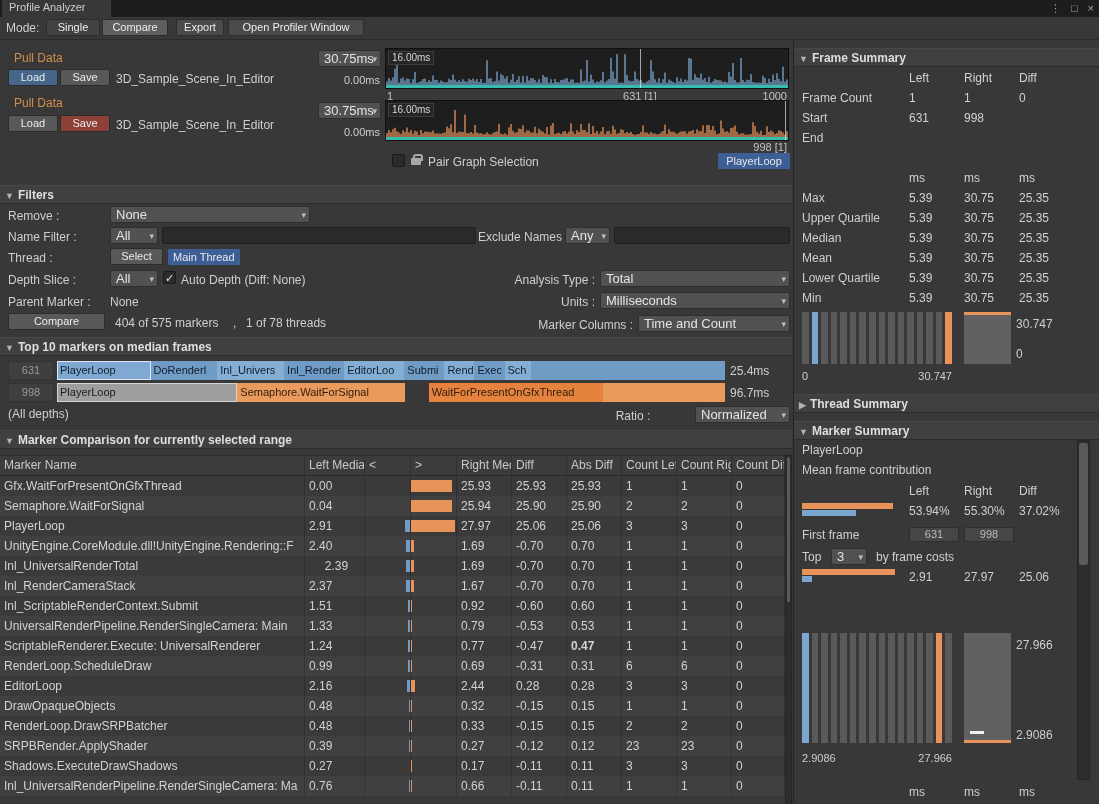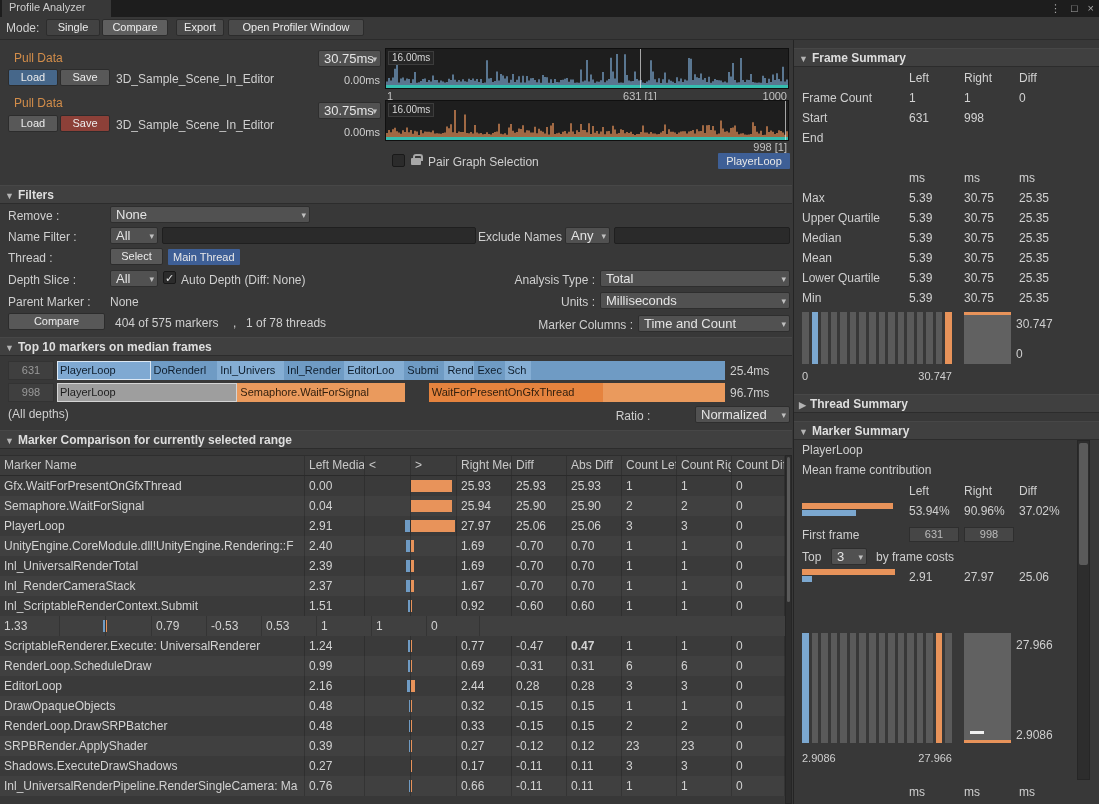--- a/index.html
+++ b/index.html
@@ -296,21 +296,21 @@
         </div>
         <div class="tcell" style="width: 55px;">1.69</div>
         <div class="tcell" style="width: 55px;">-0.70</div>
         <div class="tcell" style="width: 55px;">0.70</div>
         <div class="tcell" style="width: 55px;">1</div>
         <div class="tcell" style="width: 55px;">1</div>
         <div class="tcell" style="width: 53px;">0</div>
       </div>
       <div class="trow even">
         <div class="tcell" style="width: 305px;">Inl_UniversalRenderTotal</div>
-        <div class="tcell" style="width: 60px;">2.39</div>
+        <div class="tcell" style="width: 60px; text-align: center;">2.39</div>
         <div class="tcell" style="width: 46px;">
           <div class="barL" style="width: 3.8px;"></div>
         </div>
         <div class="tcell" style="width: 46px;">
           <div class="barR" style="width: 2.7px;"></div>
         </div>
         <div class="tcell" style="width: 55px;">1.69</div>
         <div class="tcell" style="width: 55px;">-0.70</div>
         <div class="tcell" style="width: 55px;">0.70</div>
         <div class="tcell" style="width: 55px;">1</div>
@@ -343,20 +343,21 @@
           <div class="barR" style="width: 1.4px;"></div>
         </div>
         <div class="tcell" style="width: 55px;">0.92</div>
         <div class="tcell" style="width: 55px;">-0.60</div>
         <div class="tcell" style="width: 55px;">0.60</div>
         <div class="tcell" style="width: 55px;">1</div>
         <div class="tcell" style="width: 55px;">1</div>
         <div class="tcell" style="width: 53px;">0</div>
       </div>
       <div class="trow odd">
+        <div class="tcell" style="width: 305px;">UniversalRenderPipeline.RenderSingleCamera: Main</div>
         <div class="tcell" style="width: 60px;">1.33</div>
         <div class="tcell" style="width: 46px;">
           <div class="barL" style="width: 2.1px;"></div>
         </div>
         <div class="tcell" style="width: 46px;">
           <div class="barR" style="width: 1.2px;"></div>
         </div>
         <div class="tcell" style="width: 55px;">0.79</div>
         <div class="tcell" style="width: 55px;">-0.53</div>
         <div class="tcell" style="width: 55px;">0.53</div>
@@ -547,21 +548,21 @@
 
     <span class="col3 lbl" style="left:115px;top:443px">Left</span>
     <span class="col3 lbl" style="left:170px;top:443px">Right</span>
     <span class="col3 lbl" style="left:225px;top:443px">Diff</span>
 
     <div class="msbar" style="left:8px;top:463px">
       <div class="msbar-o" style="width: 90.96%;"></div>
       <div class="msbar-b" style="width: 53.94%;"></div>
     </div>
     <span class="col3 lbl" style="left:115px;top:463px">53.94%</span>
-    <span class="col3 lbl" style="left:170px;top:463px">90.96%</span>
+    <span class="col3 lbl" style="left:170px;top:463px">55.30%</span>
     <span class="col3 lbl" style="left:225px;top:463px">37.02%</span>
 
     <span class="lbl" style="left:8px;top:487px">First frame</span>
     <div class="framebtn" style="left:115px;top:487px">631</div>
     <div class="framebtn" style="left:170px;top:487px">998</div>
 
     <span class="lbl" style="left:8px;top:509px">Top</span>
     <div class="dd" style="left:37px;top:508px;width:36px"><span>3</span></div>
     <span class="lbl" style="left:82px;top:509px">by frame costs</span>
 

